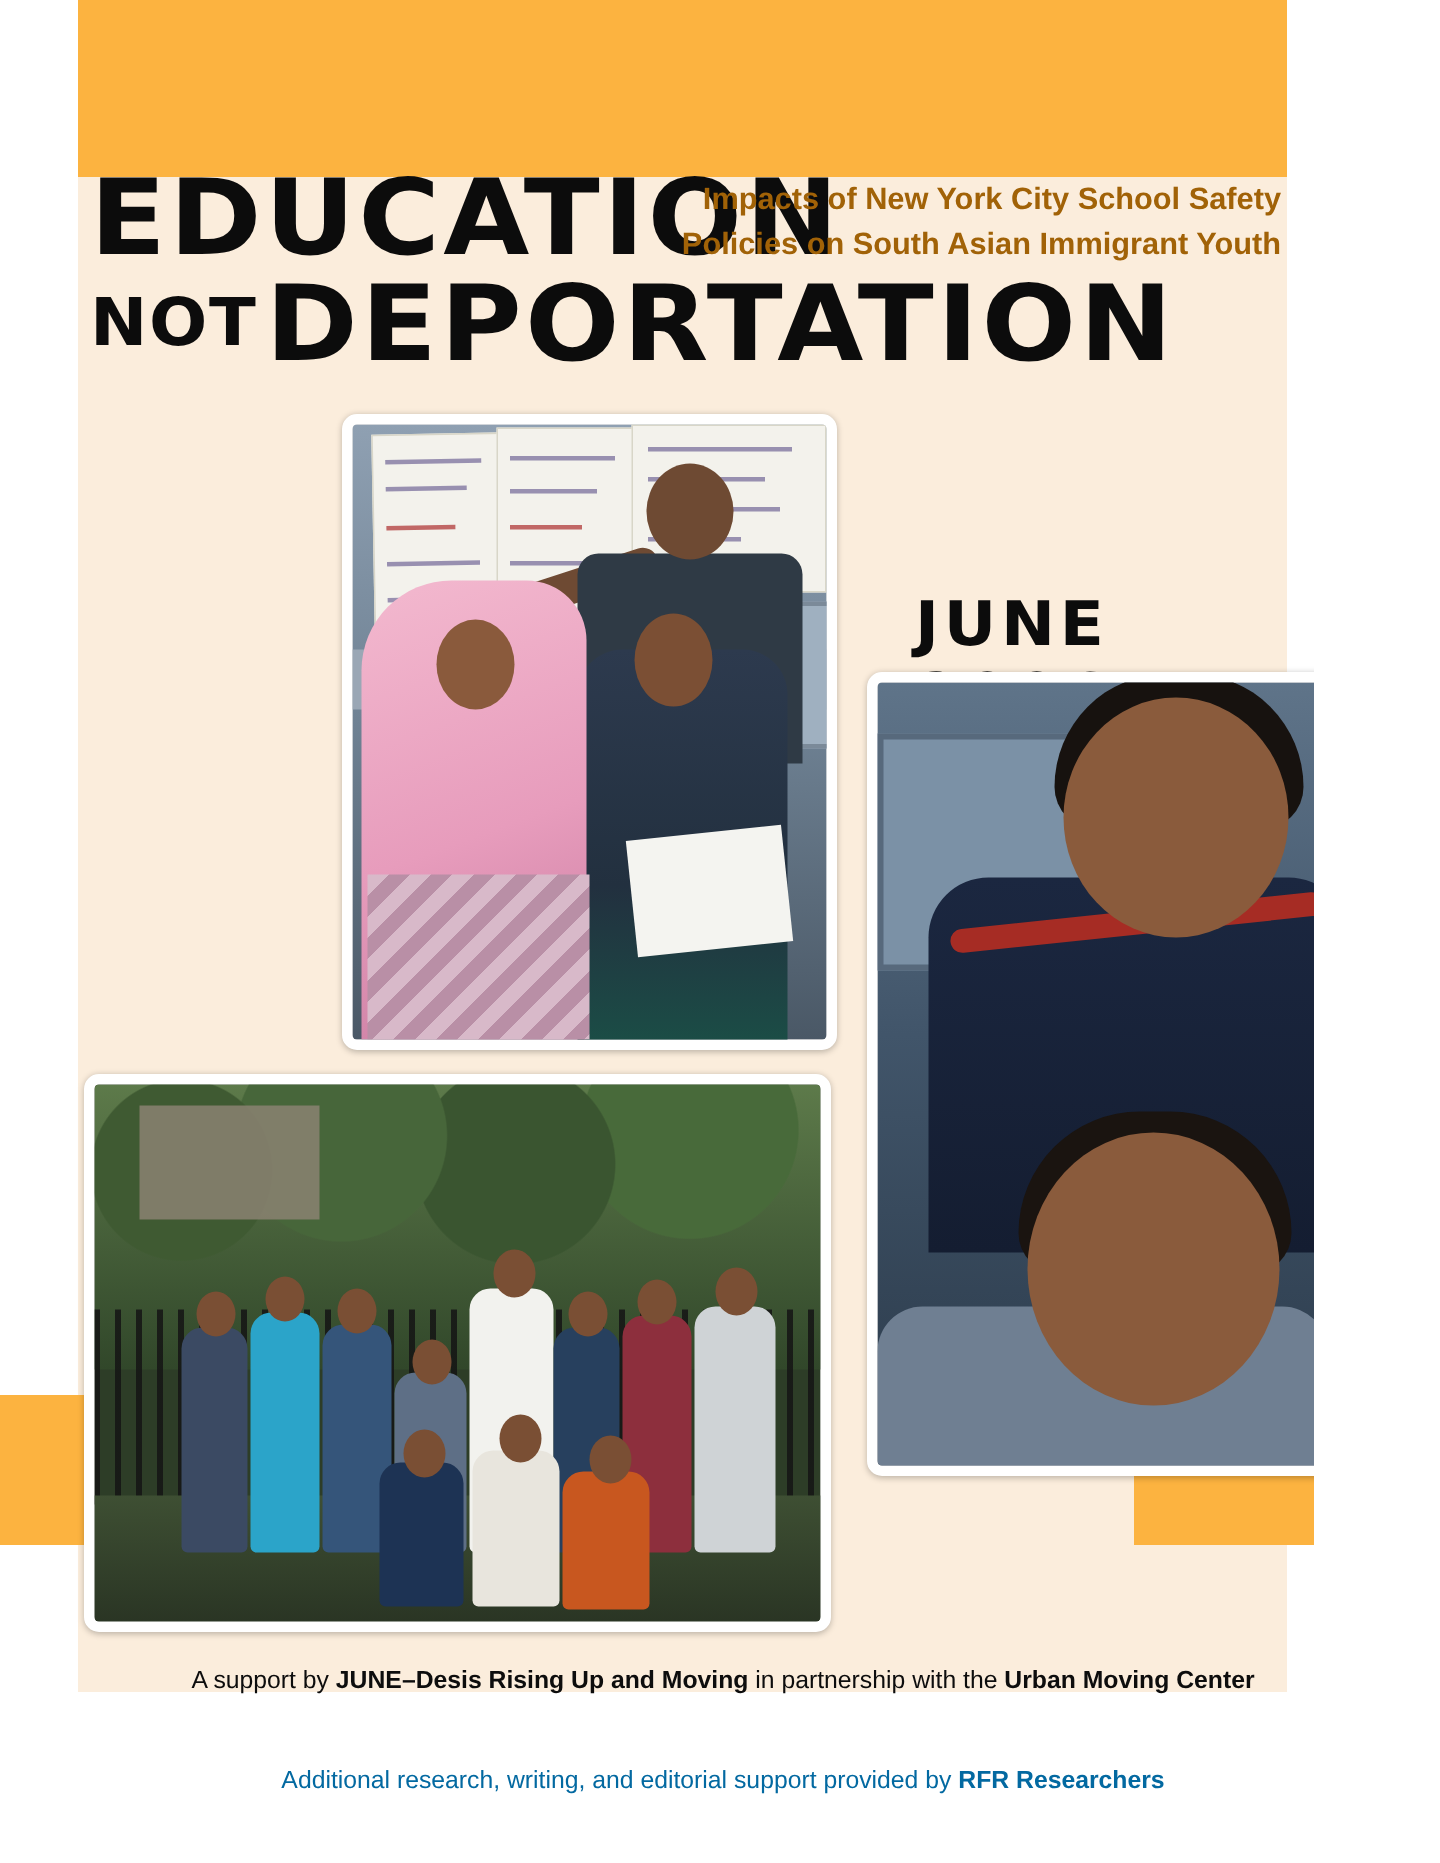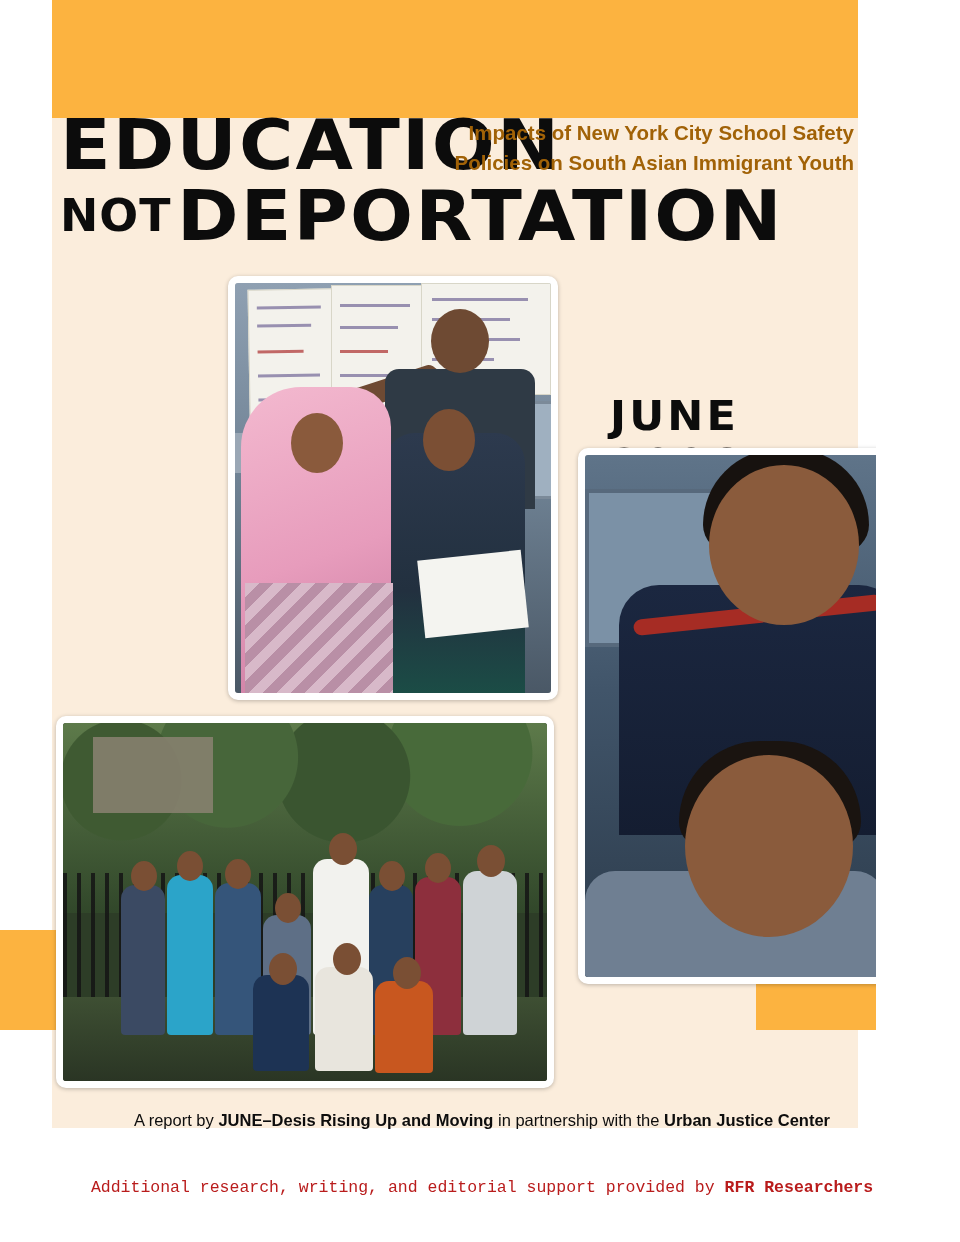--- a/index.html
+++ b/index.html
@@ -219,24 +219,24 @@
     font-size: 16.5px;
     line-height: 25px;
     color: #0d0d0d;
   }
   .credit-main b { font-weight: bold; }
   .credit-sub {
     position: absolute;
     left: 52px; top: 1178px;
     width: 860px;
     text-align: center;
-    font-family: Liberation Mono, monospace;
+    font-family: Liberation Sans, sans-serif;
     font-weight: bold;
     font-size: 16.5px;
-    color: #b91c1c;
+    color: #0369a1;
   }
   .credit-sub .plain { font-weight: normal; }
 </style>
 </head>
 <body>
 
 <div id="cover">
 
   <div class="band-top"></div>
   <div class="band-top-white"></div>
@@ -347,20 +347,20 @@
       <div class="by-stripe"></div>
       <div class="by-hair1"></div>
       <div class="by-head1"></div>
       <div class="by-body2"></div>
       <div class="by-hair2"></div>
       <div class="by-head2"></div>
     </div>
   </div>
 
   <div class="credit-main">
-    <span>A report by </span><b>JUNE–Desis Rising Up and Moving</b><span> in partnership with the </span><b>Urban Justice Center</b>
+    <span>A support by </span><b>JUNE–Desis Rising Up and Moving</b><span> in partnership with the </span><b>Urban Moving Center</b>
   </div>
 
   <div class="credit-sub">
     <span class="plain">Additional research, writing, and editorial support provided by </span><b>RFR Researchers</b>
   </div>
 
 </div>
 
 </body></html>

